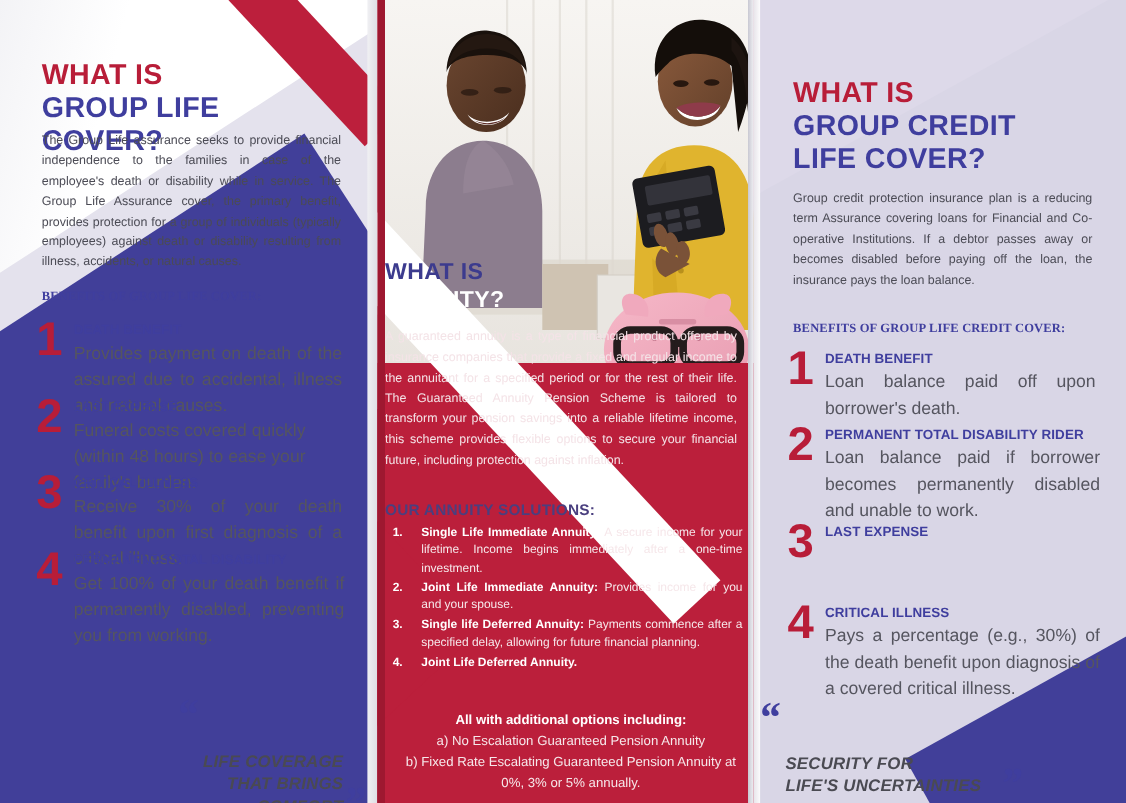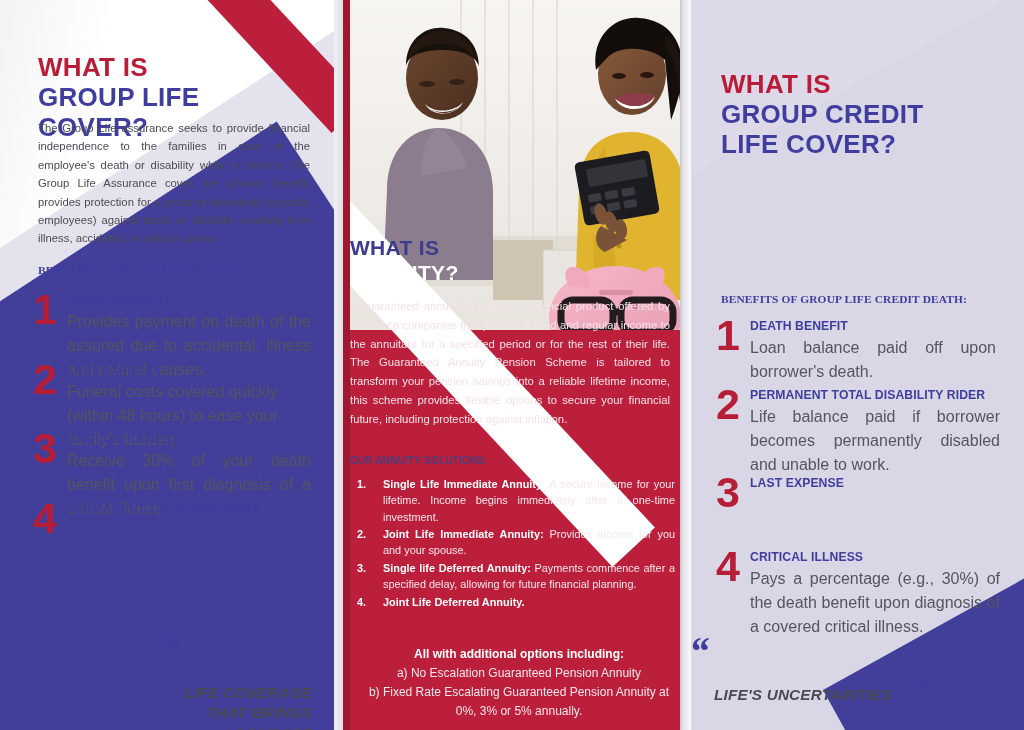--- a/index.html
+++ b/index.html
@@ -267,21 +267,21 @@
     color: #ffffff; line-height: 1.24;
     letter-spacing: 0.3px;
   }
   .mid-body {
     font-size: 11.3px;
     line-height: 1.66;
     color: #f4e3e7;
     text-align: justify;
   }
   .mid-sub-label {
-    font-size: 10px;
+    font-size: 14px;
     font-weight: 700;
     color: #4a3f7f;
     letter-spacing: 0.2px;
   }
   .mid-list { margin: 0; padding: 0; list-style: none; }
   .mid-li {
     display: flex;
     font-size: 10.9px;
     line-height: 1.5;
     color: #f6e7ea;
@@ -344,20 +344,21 @@
       <div class="benefit-body">
         <div class="benefit-title">CRITICAL ILLNESS</div>
         <div class="benefit-desc">Receive 30% of your death benefit upon first diagnosis of a critical illness.</div>
       </div>
     </div>
 
     <div class="content benefit" style="left:33px; top:500px; width:280px;">
       <div class="benefit-num">4</div>
       <div class="benefit-body">
         <div class="benefit-title">PERMANENT TOTAL DISABILITY</div>
+        <div class="benefit-desc">Get 100% of your death benefit if permanently disabled, preventing you from working.</div>
       </div>
     </div>
 
     <div class="content quote-block" style="left:160px; top:636px; width:172px;">
       <div class="quote-mark">“</div>
       <div class="quote-text right-align" style="flex:1 1 auto; padding-left:4px;">
         <div>LIFE COVERAGE</div>
         <div>THAT BRINGS</div>
         <div>COMFORT</div>
       </div>
@@ -516,36 +517,37 @@
     <div class="pr-lav-mid"></div>
     <div class="pr-blue"></div>
     <div class="pr-left-edge"></div>
 
     <div class="content" style="left:36px; top:70px; width:280px;">
       <div class="head-line-1">WHAT IS</div>
       <div class="head-line-2">GROUP CREDIT</div>
       <div class="head-line-2">LIFE COVER?</div>
     </div>
 
-
-    <div class="content section-label" style="left:36px; top:293px;">BENEFITS OF GROUP LIFE CREDIT DEATH:</div>
+    <div class="content body-text" style="left:36px; top:172px; width:272px;">Group credit protection insurance plan is a reducing term Assurance covering loans for Financial and Co-operative Institutions. If a debtor passes away or becomes disabled before paying off the loan, the insurance pays the loan balance.</div>
+
+    <div class="content section-label" style="left:36px; top:293px;">BENEFITS OF GROUP LIFE CREDIT COVER:</div>
 
     <div class="content benefit" style="left:31px; top:317px; width:280px;">
       <div class="benefit-num">1</div>
       <div class="benefit-body">
         <div class="benefit-title">DEATH BENEFIT</div>
         <div class="benefit-desc">Loan balance paid off upon borrower's death.</div>
       </div>
     </div>
 
     <div class="content benefit" style="left:31px; top:386px; width:284px;">
       <div class="benefit-num">2</div>
       <div class="benefit-body">
         <div class="benefit-title">PERMANENT TOTAL DISABILITY RIDER</div>
-        <div class="benefit-desc">Life balance paid if borrower becomes permanently disabled and unable to work.</div>
+        <div class="benefit-desc">Loan balance paid if borrower becomes permanently disabled and unable to work.</div>
       </div>
     </div>
 
     <div class="content benefit" style="left:31px; top:474px; width:280px;">
       <div class="benefit-num">3</div>
       <div class="benefit-body">
         <div class="benefit-title">LAST EXPENSE</div>
       </div>
     </div>
 
@@ -553,19 +555,20 @@
       <div class="benefit-num">4</div>
       <div class="benefit-body">
         <div class="benefit-title">CRITICAL ILLNESS</div>
         <div class="benefit-desc">Pays a percentage (e.g., 30%) of the death benefit upon diagnosis of a covered critical illness.</div>
       </div>
     </div>
 
     <div class="content quote-block" style="left:4px; top:638px; width:240px;">
       <div class="quote-mark">“</div>
       <div class="quote-text" style="flex:1 1 auto; padding-left:5px;">
+        <div>SECURITY FOR</div>
         <div>LIFE'S UNCERTAINTIES</div>
       </div>
       <div class="quote-mark close">”</div>
     </div>
   </div>
 
 </div>
 
 </body></html>

